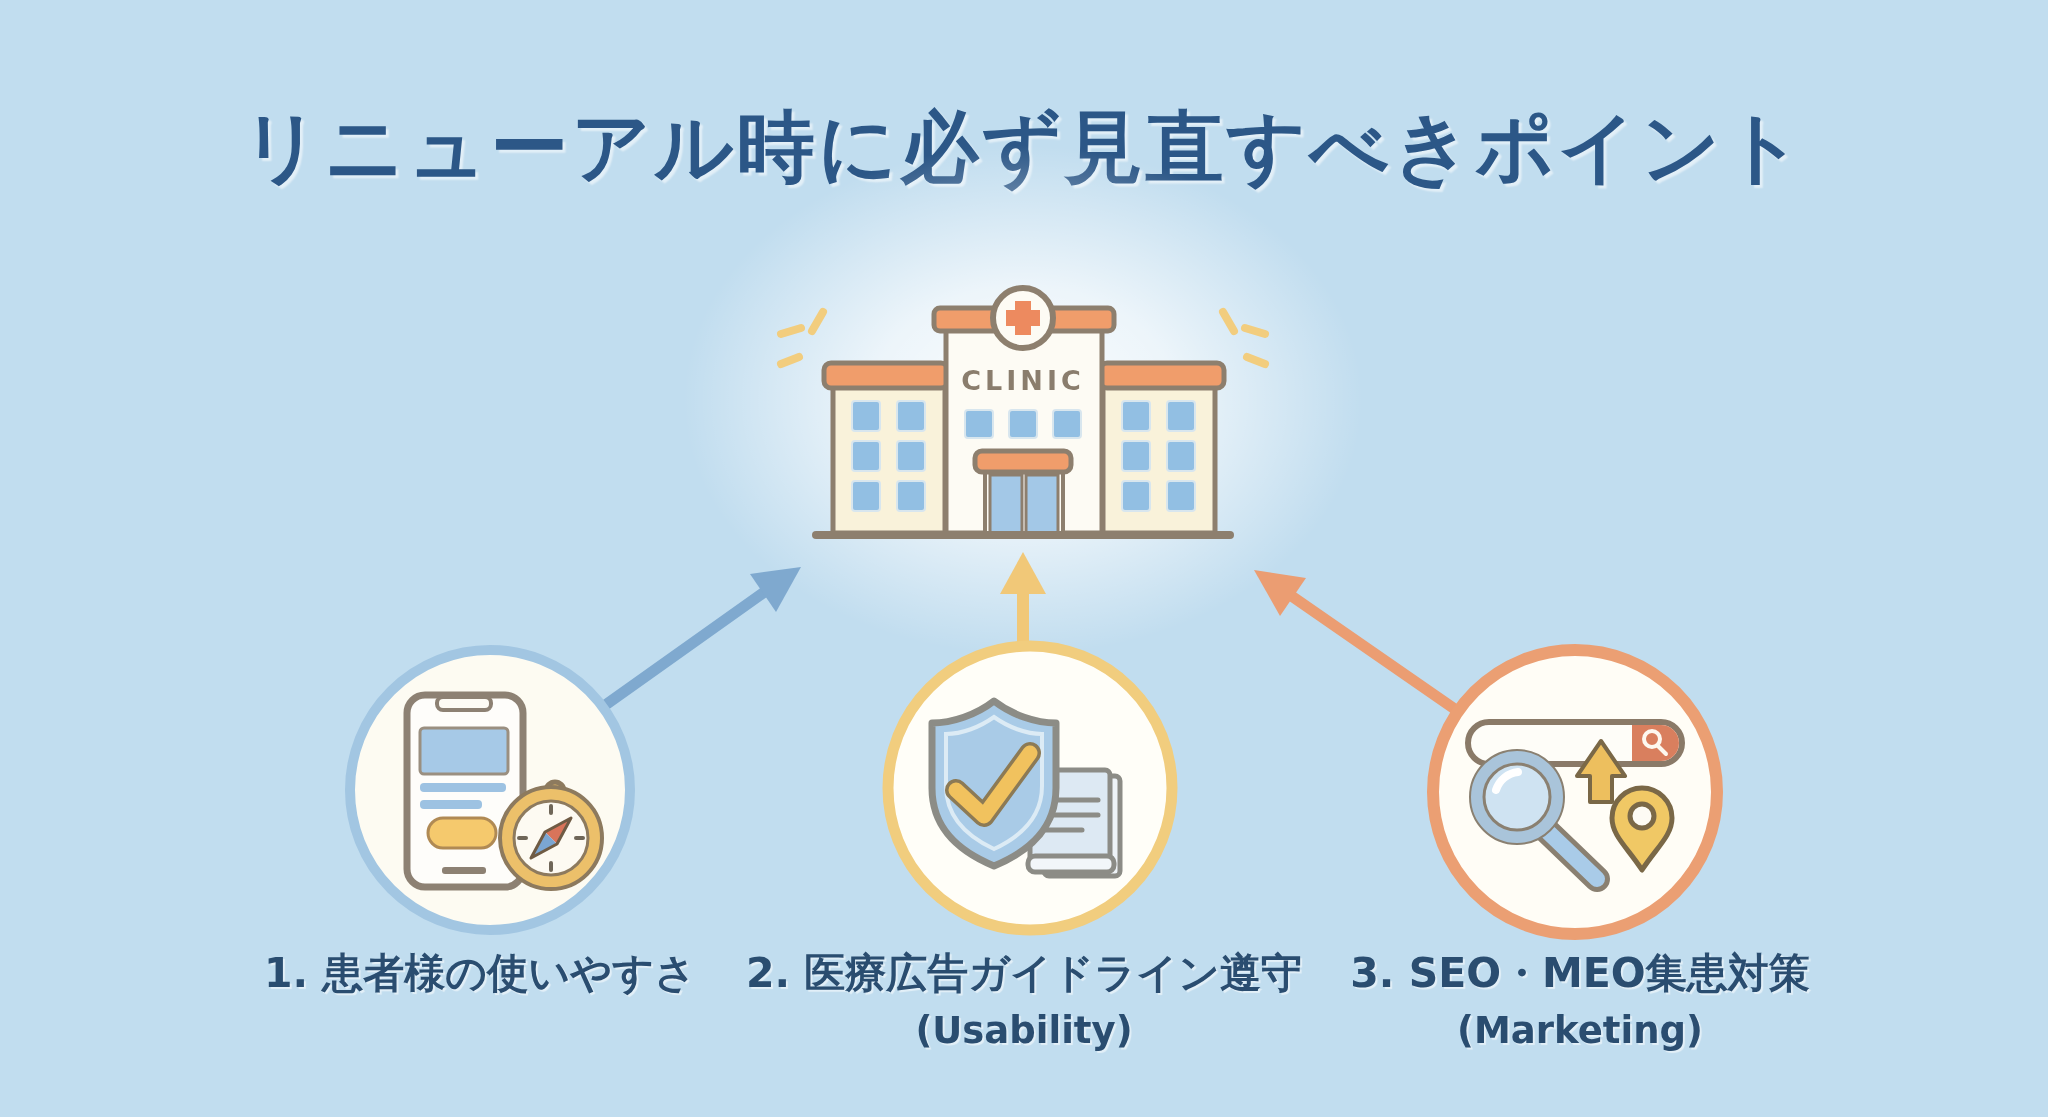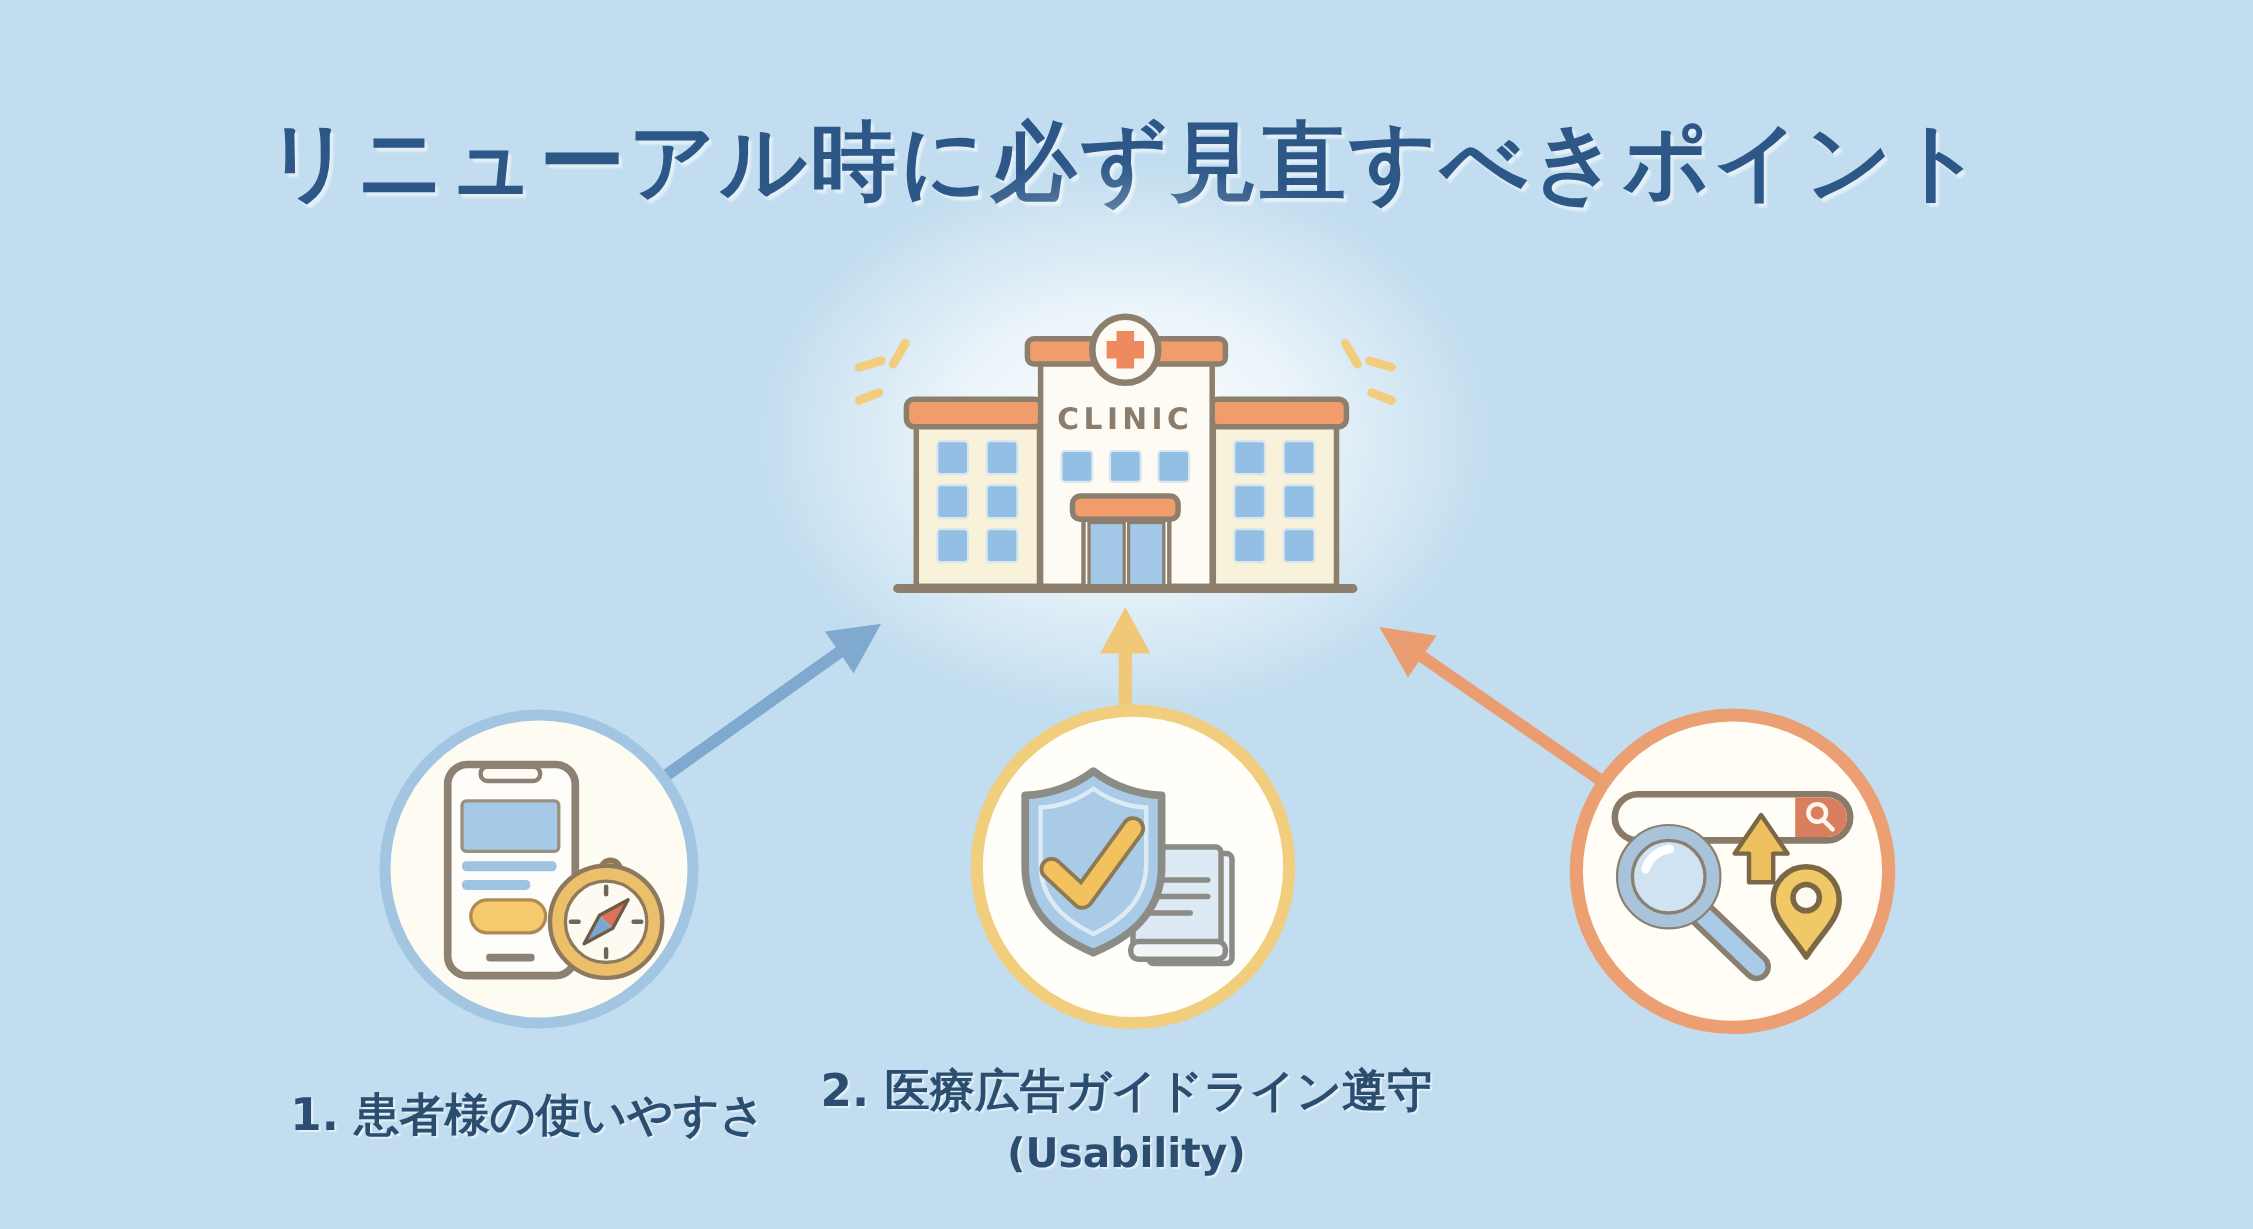--- a/index.html
+++ b/index.html
@@ -34,34 +34,33 @@
     position:absolute;
     left:0;top:0;
     width:2048px;height:1117px;
   }
   .label-col{
     position:absolute;
     width:660px;
     text-align:center;
     color:var(--label);
     text-shadow:2px 2px 1px rgba(255,255,255,0.55);
-    margin-top:40px;
   }
   .label-col .jp{
     font-size:41px;
     font-weight:800;
     white-space:nowrap;
   }
   .label-col .en{
     font-size:37px;
     font-weight:700;
     margin-top:8px;
   }
   .col-1{left:150px;top:946px;}
-  .col-2{left:694px;top:924px;}
+  .col-2{left:694px;top:946px;}
   .col-3{left:1250px;top:946px;}
 </style>
 </head>
 <body>
 
 <div class="canvas">
 
   <div class="title">リニューアル時に必ず見直すべきポイント</div>
 
   <svg class="scene" viewBox="0 0 2048 1117">
@@ -236,14 +235,18 @@
     </g>
   </svg>
 
   <div class="label-col col-1">
     <div class="jp">1. 患者様の使いやすさ</div>
   </div>
   <div class="label-col col-2">
     <div class="jp">2. 医療広告ガイドライン遵守</div>
     <div class="en">(Usability)</div>
   </div>
+  <div class="label-col col-3">
+    <div class="jp">3. SEO・MEO集患対策</div>
+    <div class="en">(Marketing)</div>
+  </div>
 
 </div>
 
 </body></html>

